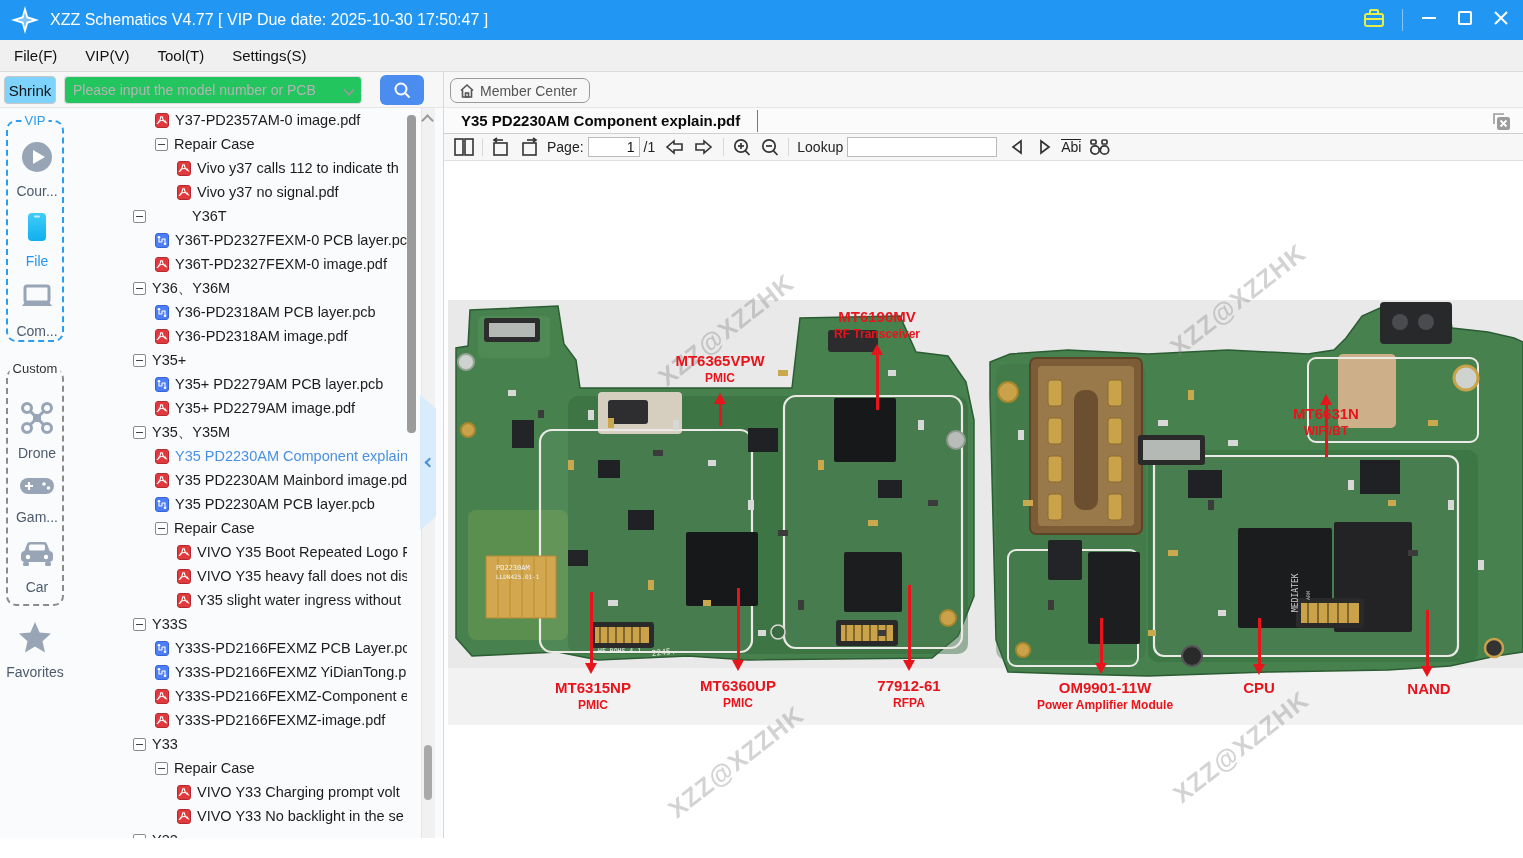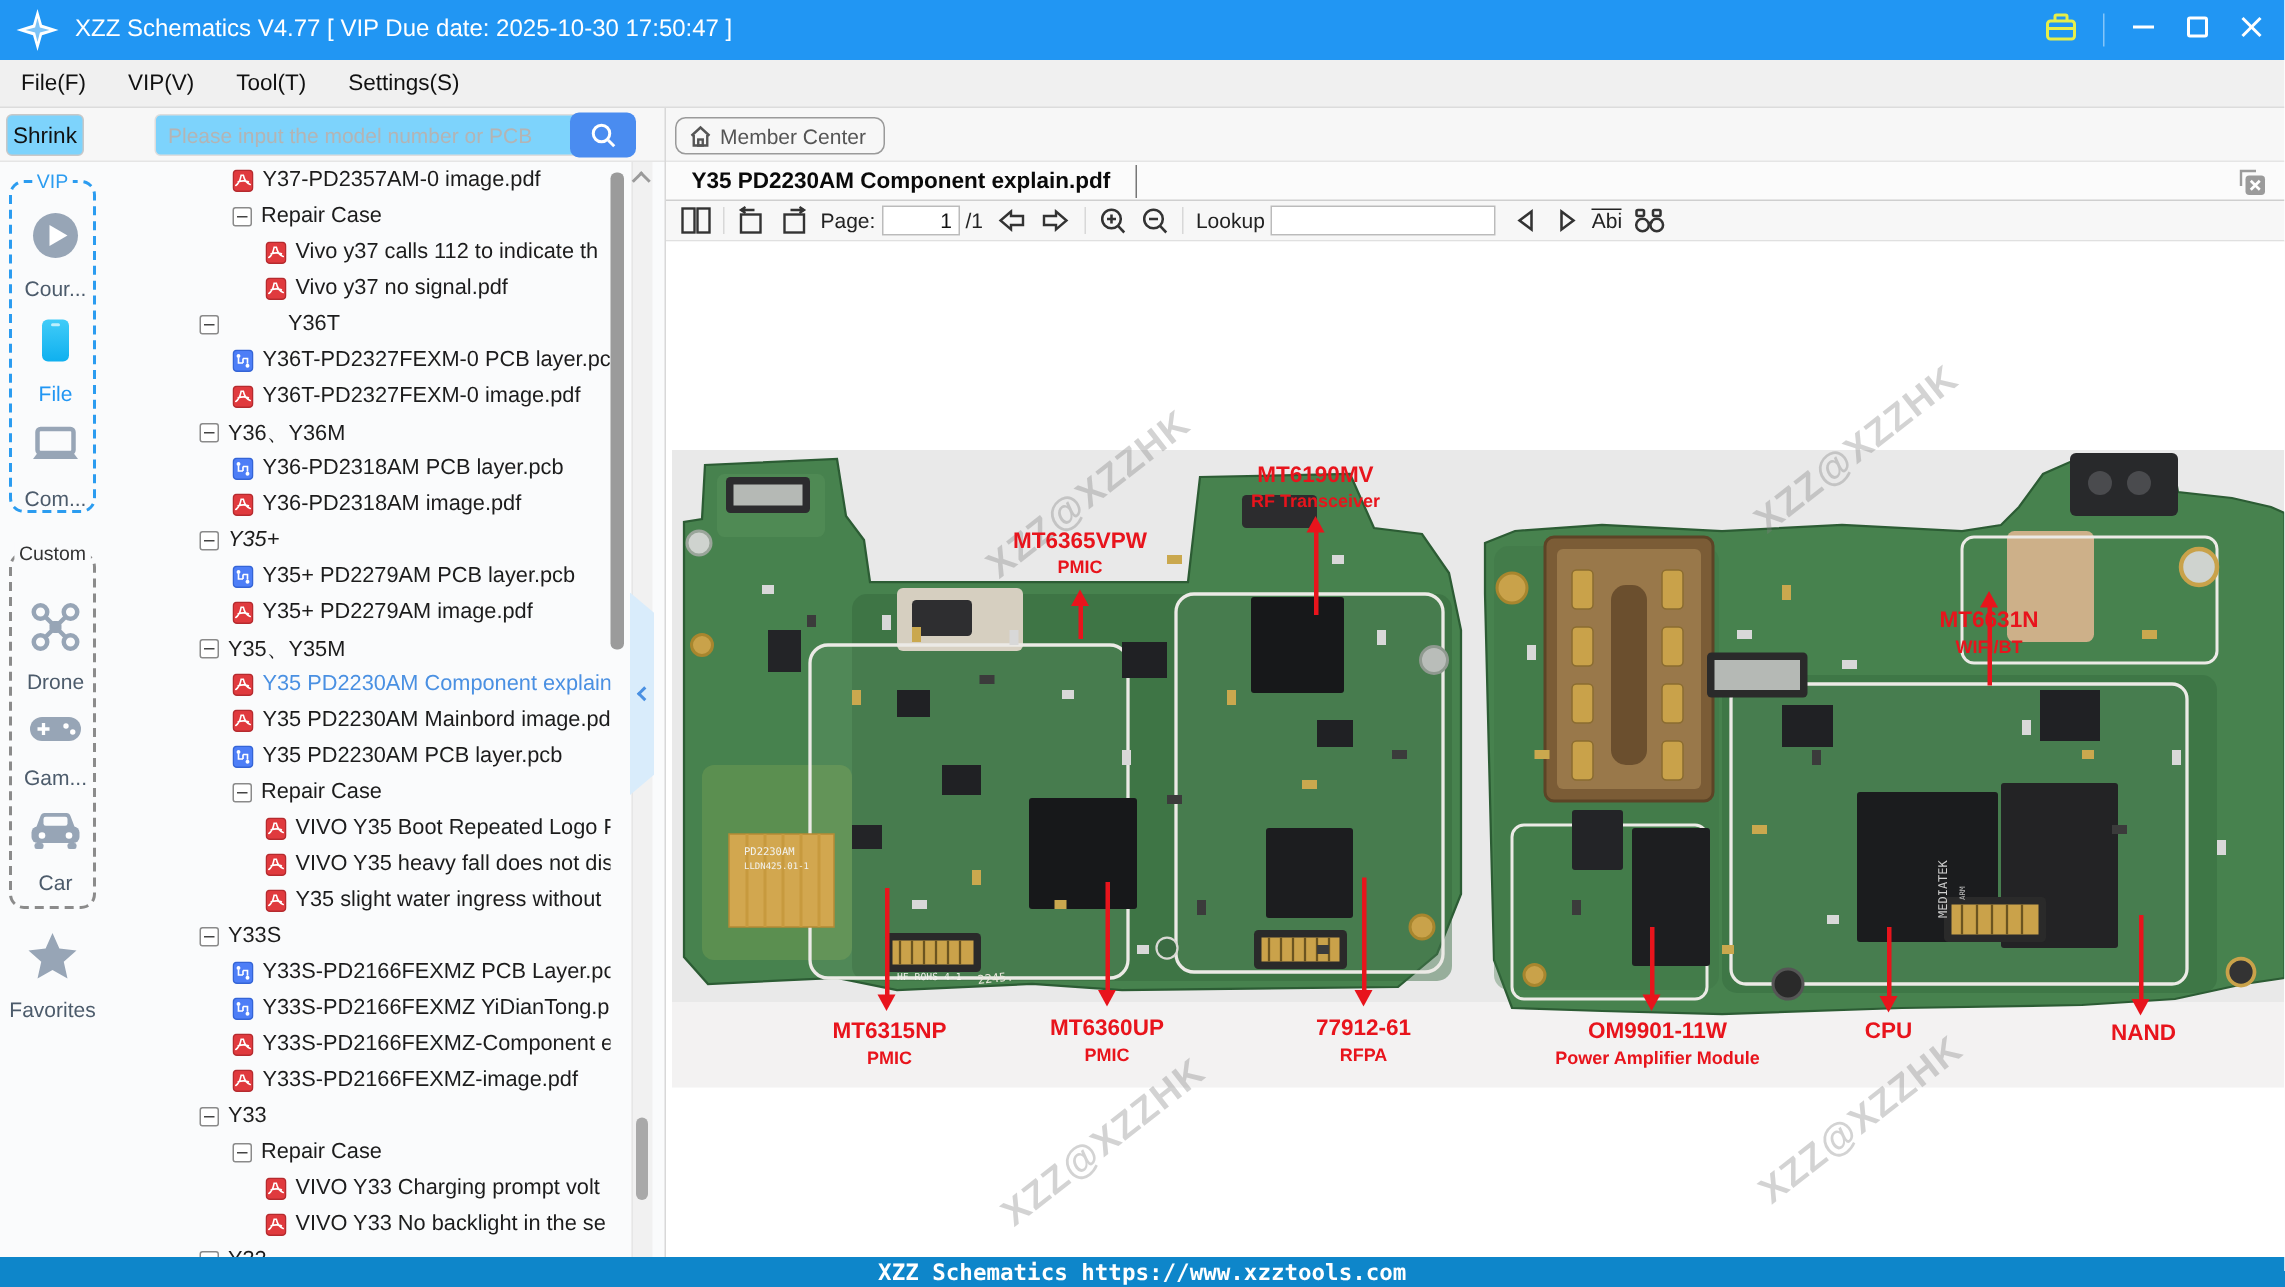--- a/index.html
+++ b/index.html
@@ -15,21 +15,21 @@
   #titlebar .winctl .sep { width:1px; height:22px; background:rgba(255,255,255,.45); }
 
   
   #menubar { position:absolute; left:0; top:40px; width:1523px; height:32px; background:#f0f0f0; border-bottom:1px solid #dcdcdc; display:flex; align-items:center; }
   #menubar .mitem { font-size:15px; color:#111; padding:0 14px; height:32px; line-height:32px; cursor:default; }
 
   
   #topbar { position:absolute; left:0; top:72px; width:1523px; height:36px; background:#f7f7f7; border-bottom:1px solid #e5e5e5; }
   #topbar-left { position:absolute; left:0; top:0; width:443px; height:36px; }
   .shrink-btn { position:absolute; left:4px; top:4px; width:52px; height:28px; background:#7dd3fc; border:1px solid #c8c8c8; border-radius:4px; font-size:15px; color:#111; }
-  .search-wrap { position:absolute; left:64px; top:4px; width:298px; height:28px; background:#7dd3fc; border:1px solid #ddd; border-radius:4px;margin-left:39px; }
+  .search-wrap { position:absolute; left:64px; top:4px; width:298px; height:28px; background:#22c55e; border:1px solid #ddd; border-radius:4px; }
   .search-wrap input { position:absolute; left:8px; top:0; width:264px; height:26px; border:none; outline:none; font-size:14px; color:#333; background:transparent; }
   .search-wrap input::placeholder { color:#b4b4b4; }
   .search-wrap .chev { position:absolute; right:7px; top:8px; width:10px; height:10px; border-right:2px solid #999; border-bottom:2px solid #999; transform:rotate(45deg) scale(.8); }
   .search-btn { position:absolute; left:380px; top:3px; width:44px; height:30px; background:#4a8cf0; border:none; border-radius:6px; display:flex; align-items:center; justify-content:center; }
   #member-btn { position:absolute; left:450px; top:6px; height:25px; padding:0 12px 0 8px; border:1px solid #9a9a9a; border-radius:7px; background:transparent; display:flex; align-items:center; gap:5px; font-size:14px; color:#555; }
 
   
   #main { position:absolute; left:0; top:108px; width:1523px; height:730px; background:#fafbfc; }
   #vdivider { position:absolute; left:443px; top:72px; width:1px; height:766px; background:#d8d8d8; z-index:5; }
 
@@ -320,21 +320,21 @@
         </div>
         <div class="tree-row" style="padding-left: 30px;">
           <span class="ficon">
             <svg width="14" height="15" viewBox="0 0 14 15">
               <rect x="0.5" y="0.5" width="13" height="14" rx="2.5" fill="#e03a3e" stroke="#b52a2e"></rect>
               <path d="M2.2 10.6 C4.2 9.6 5.3 6.4 5.8 3.8 L7.2 3.8 C7.8 6.6 9.2 9.2 11.8 10 M3.8 8.2 C6 7.4 8.6 7.4 10.6 8.2" stroke="#fff" fill="none" stroke-width="1.1" stroke-linecap="round"></path>
             </svg>
           </span>
           <span class="tlabel">Y36-PD2318AM image.pdf</span>
         </div>
-        <div class="tree-row" style="padding-left: 8px; font-style: italic;">
+        <div class="tree-row" style="padding-left: 8px;">
           <span class="minus-box"></span>
           <span class="tlabel">Y35+</span>
         </div>
         <div class="tree-row" style="padding-left: 30px;">
           <span class="ficon">
             <svg width="14" height="15" viewBox="0 0 14 15">
               <rect x="0.5" y="0.5" width="13" height="14" rx="2.5" fill="#4d7ef7" stroke="#3464d6"></rect>
               <circle cx="4" cy="4.3" r="1.3" fill="#fff"></circle>
               <circle cx="10" cy="10.8" r="1.3" fill="#fff"></circle>
               <path d="M4 5.6 V9 H7 M10 9.5 V6 H7 M7 6 V9" stroke="#fff" fill="none" stroke-width="1.1"></path>
@@ -797,14 +797,13 @@
             <div class="anno" style="left: 985px; top: 519px;">
               <div class="aname">NAND</div>
             </div>
             <div class="aline" style="left: 981.5px; top: 449px; height: 59px;"></div>
             <div class="ahead bottom" style="left: 977px; top: 505px;"></div>
           </div>
       </div>
     </div>
   </div>
 
-  <div id="statusbar">XZZ Schematics https://www.xzztools.com</div>
 </div>
 
 </body></html>

